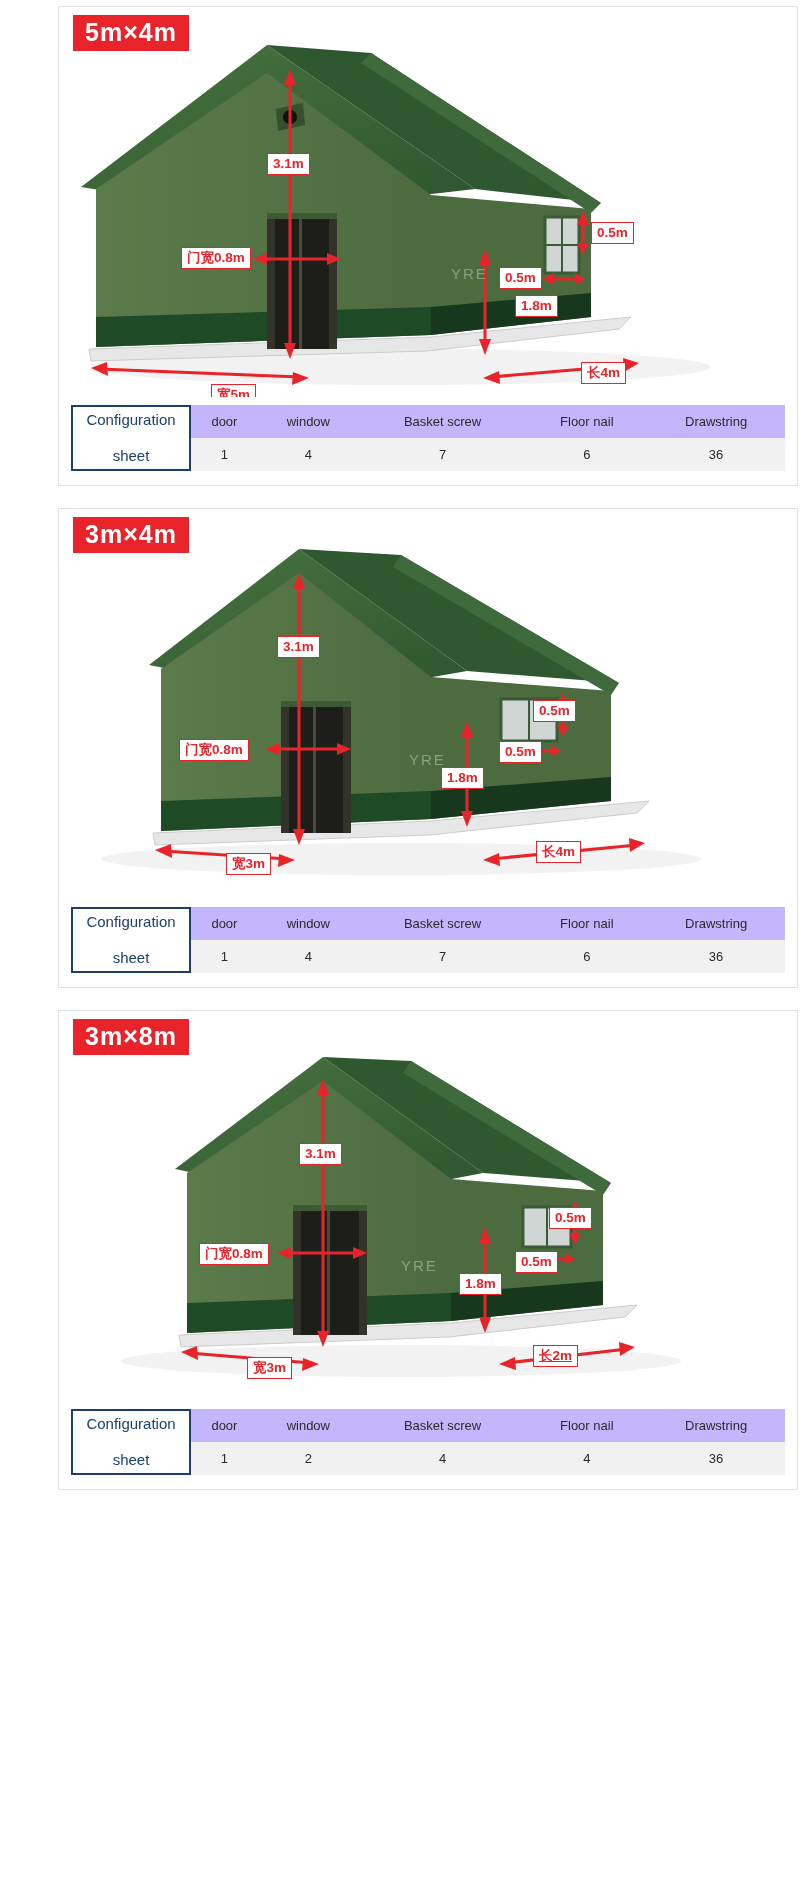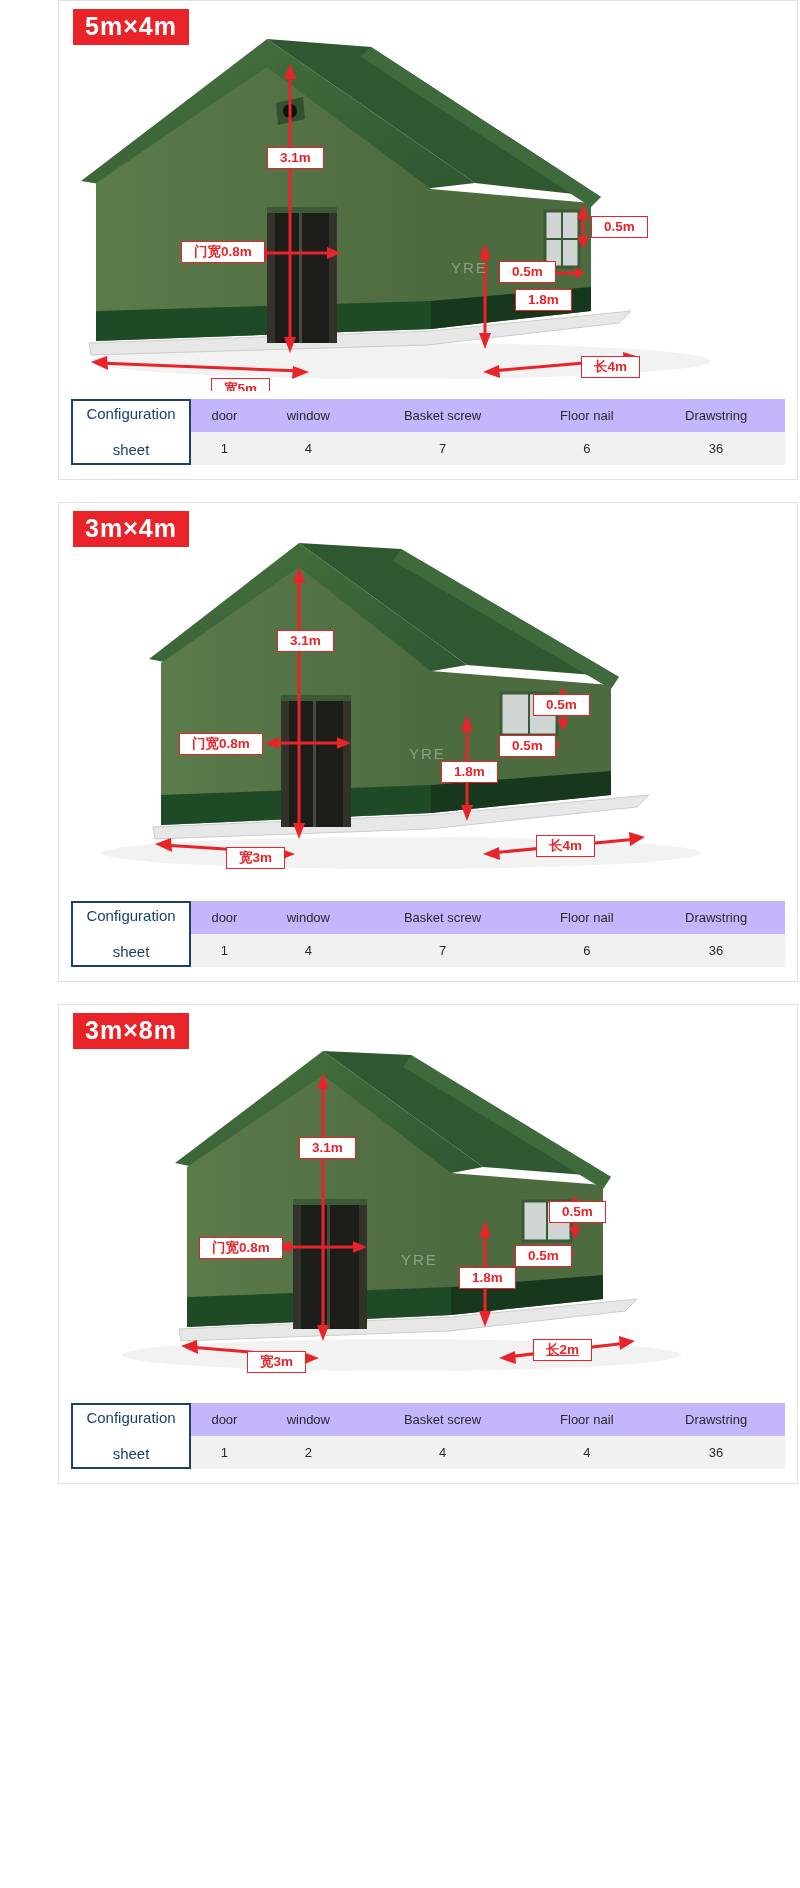--- a/index.html
+++ b/index.html
@@ -6,21 +6,21 @@
     margin: 0;
     padding: 0;
     background: #ffffff;
     font-family: "Liberation Sans", sans-serif;
   }
   body {
     width: 800px;
   }
   .page {
     width: 684px;
-    margin: 0 auto;
+    margin: 6px auto;
     background: #ffffff;
   }
   .section {
     position: relative;
     width: 740px;
     margin: 0 auto 22px auto;
     padding: 0;
   }
   .section-inner {
     position: relative;
@@ -51,21 +51,21 @@
     overflow: hidden;
   }
   .illus svg { display: block; }
   .tag {
     position: absolute;
     background: #ffffff;
     border: 1px solid #e8242a;
     color: #e8242a;
     font-size: 13.5px;
     font-weight: bold;
-    padding: 1px 12px;
+    padding: 1px 5px;
     white-space: nowrap;
     z-index: 30;
     line-height: 1.3;
   }
   
   .config {
     display: flex;
     margin-top: 8px;
     align-items: stretch;
   }

